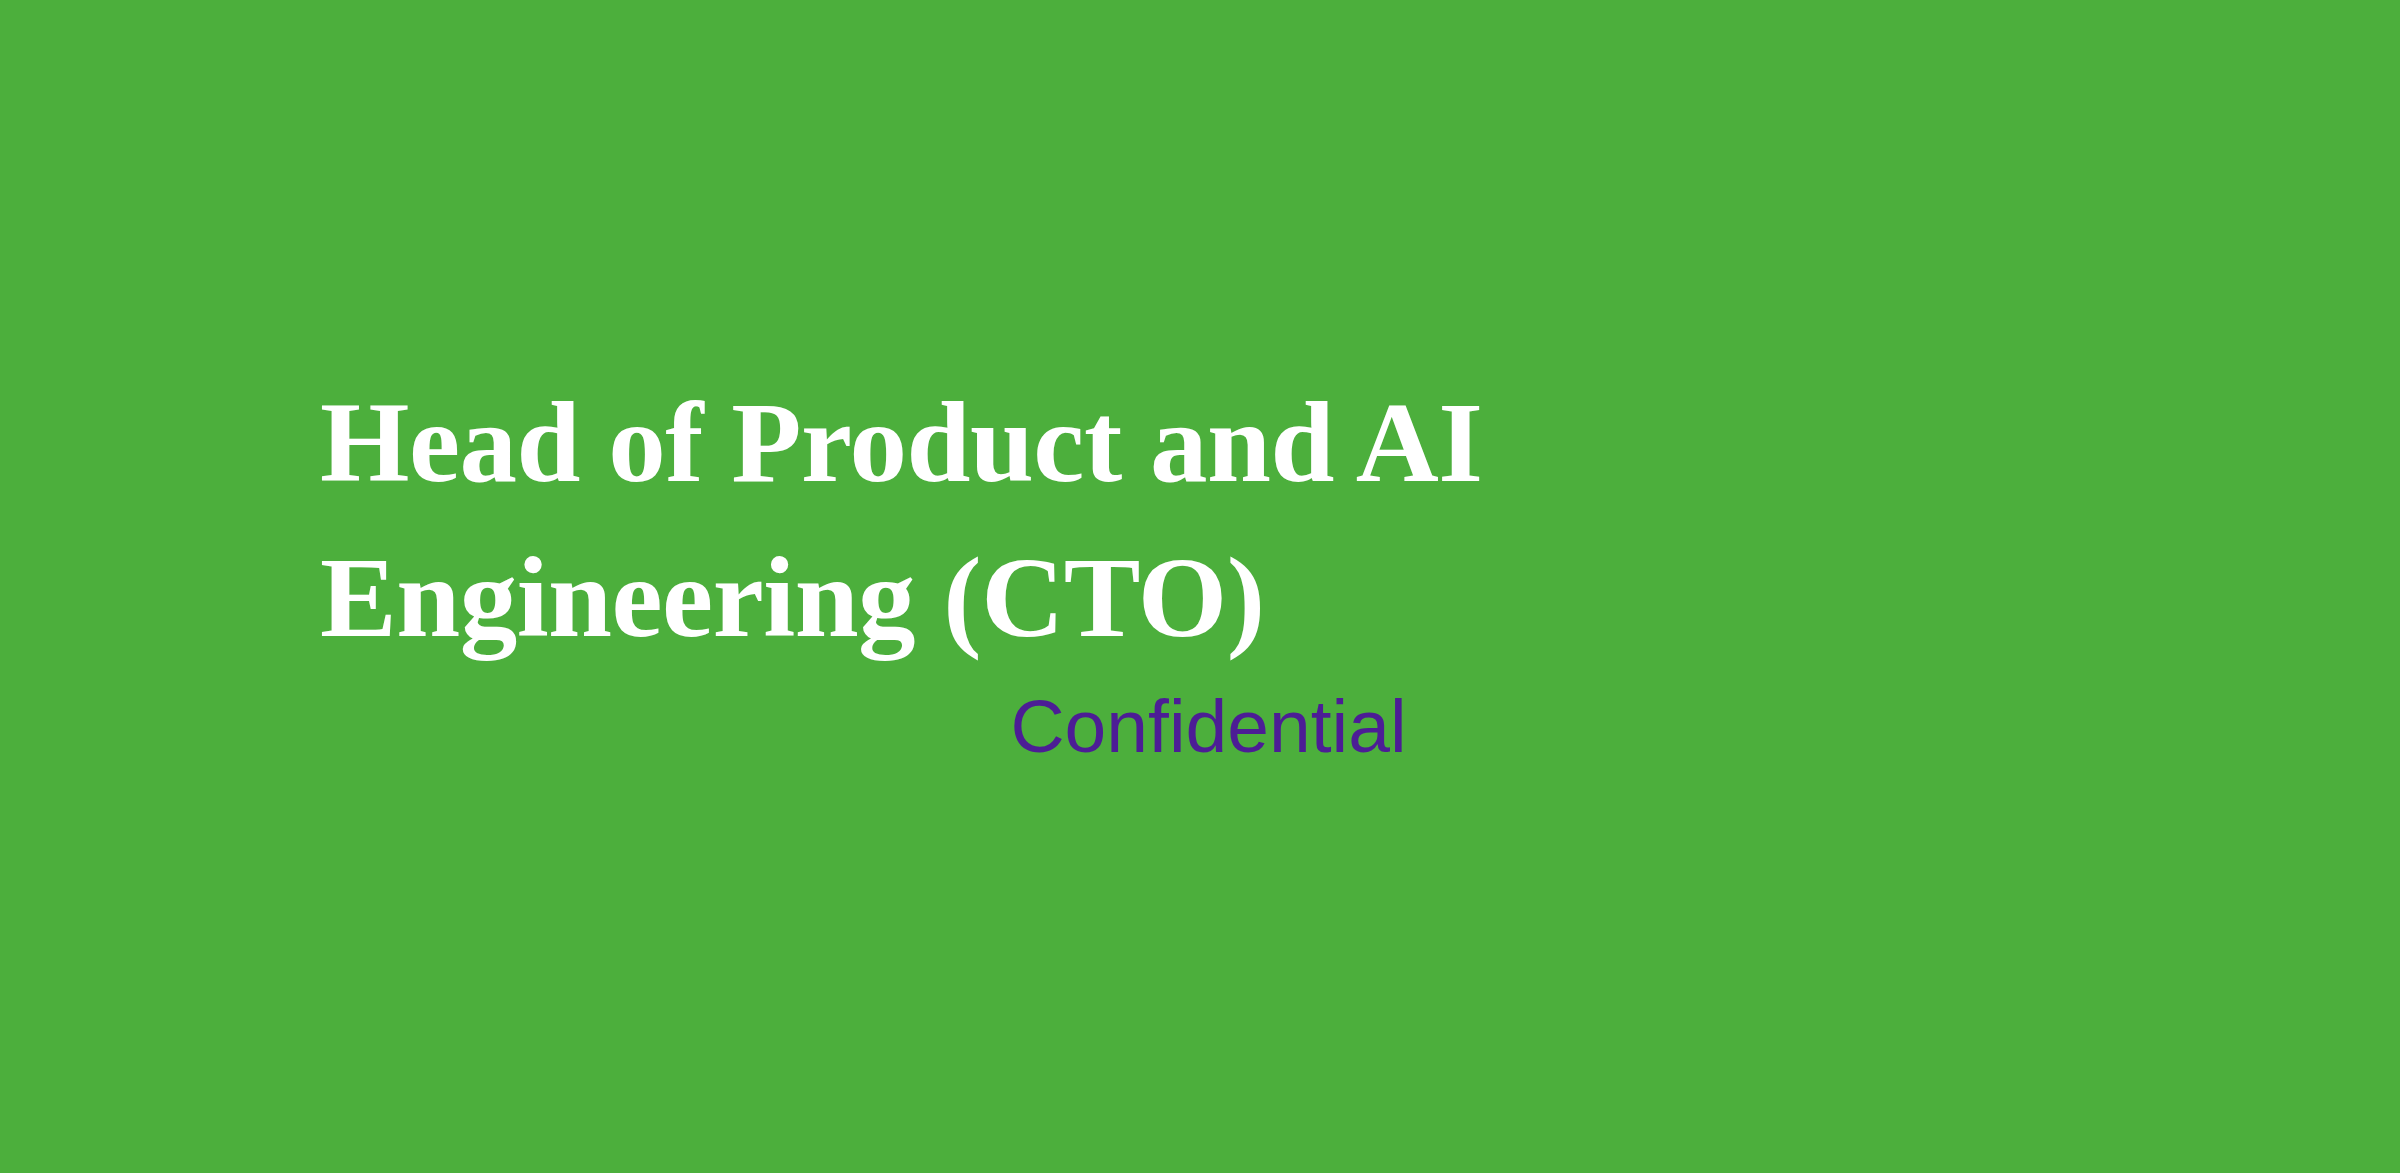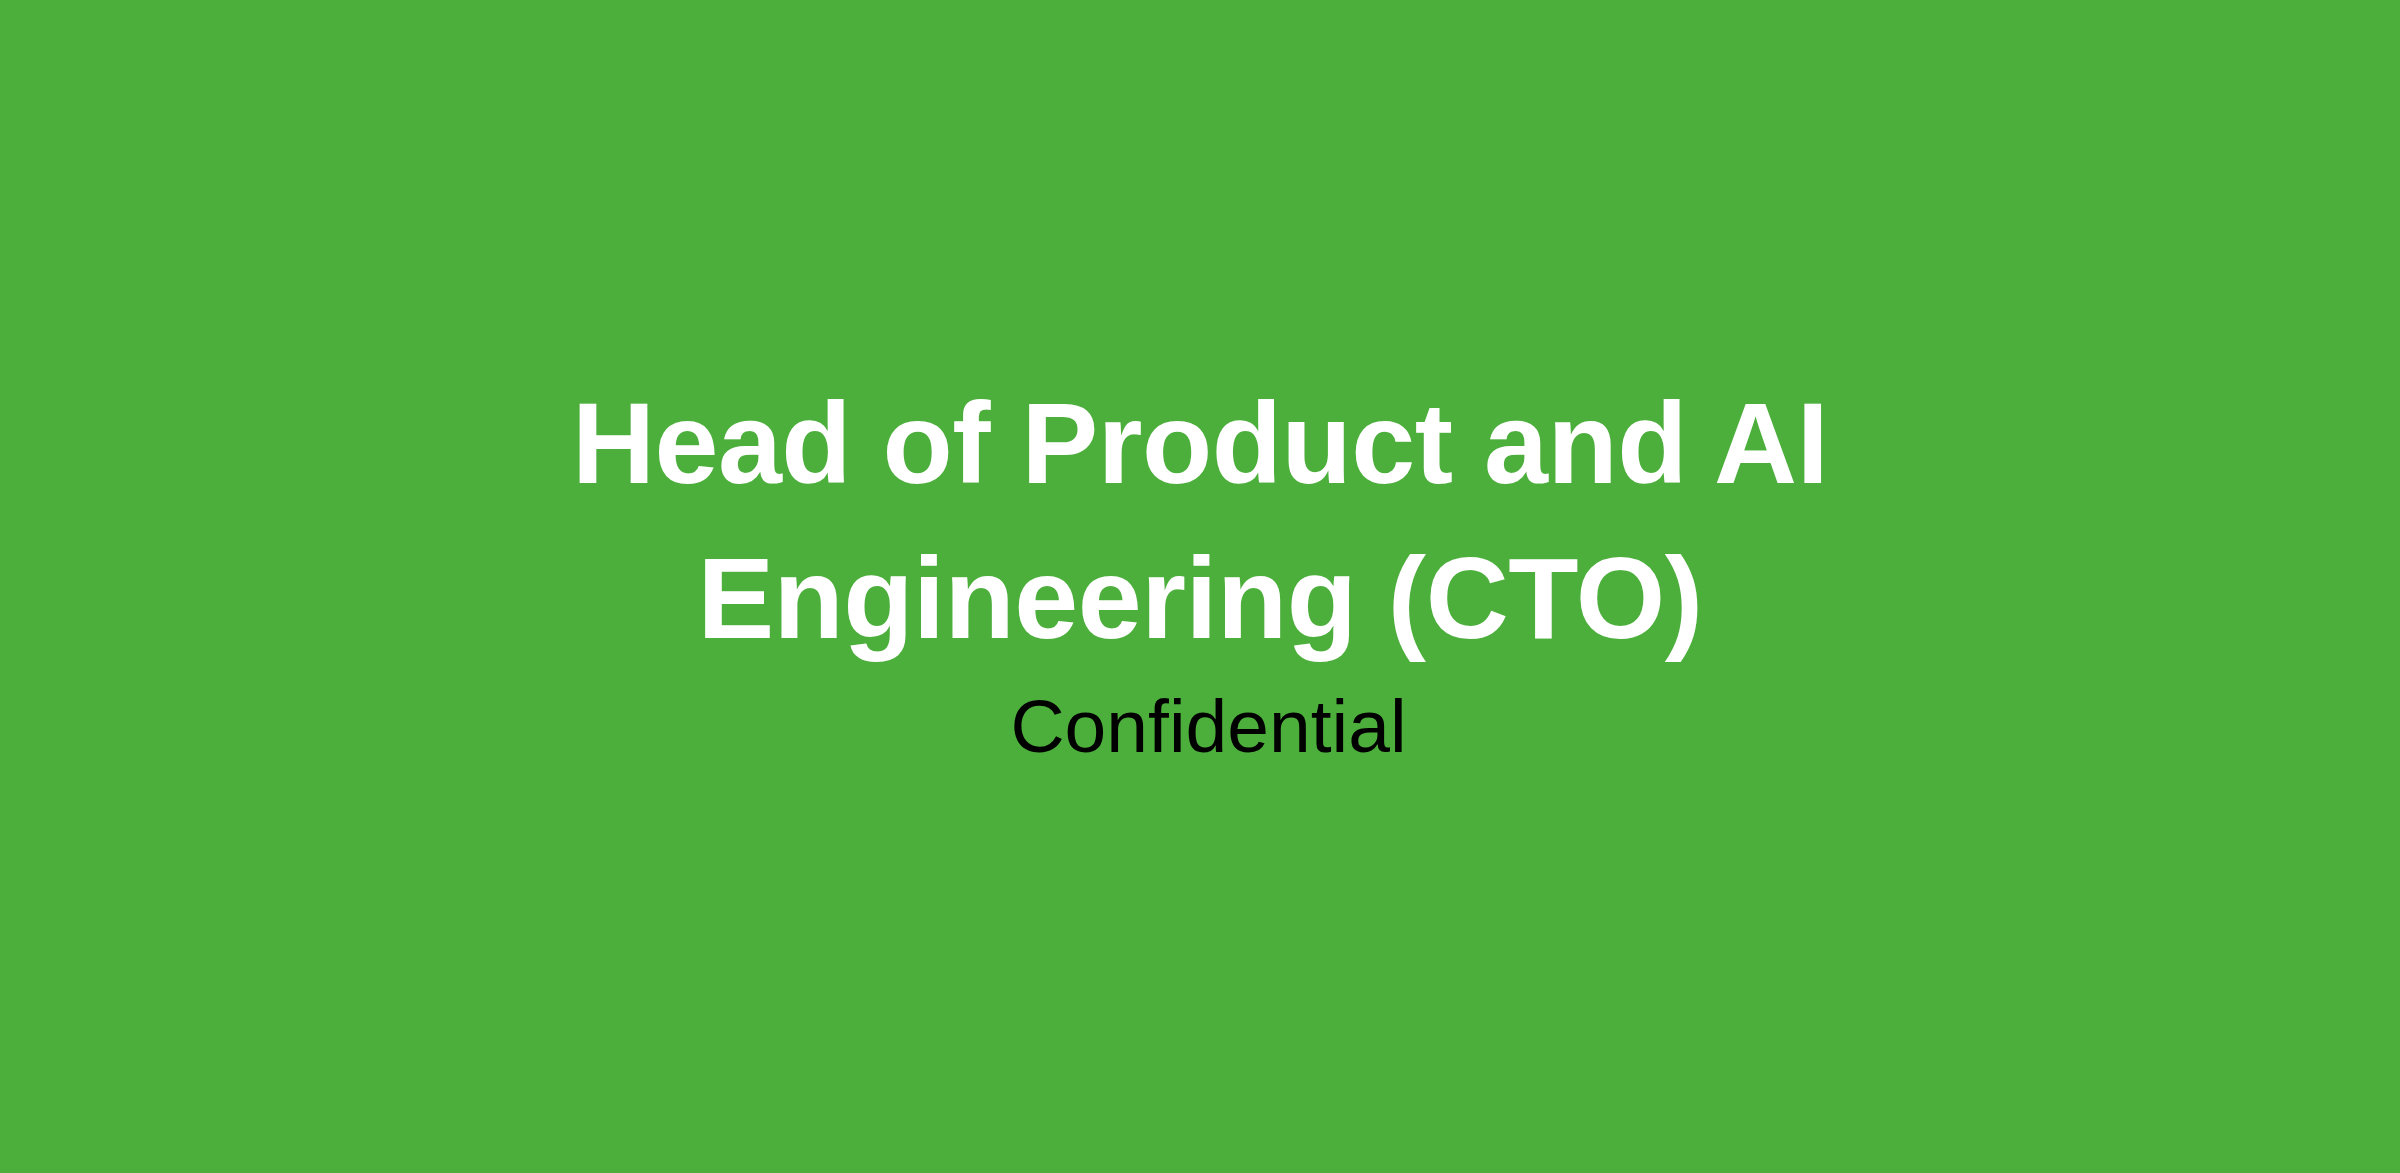--- a/index.html
+++ b/index.html
@@ -35,26 +35,26 @@
     justify-content: center;
     width: 1760px;
     margin-top: -34px;
   }
 
   #slide-title {
     font-size: 115px;
     font-weight: bold;
     line-height: 1.345;
     color: #ffffff;
-    text-align: center;
     letter-spacing: -0.5px;
     margin: 0;
     padding: 0;
     white-space: normal;
     word-wrap: break-word;
+    font-family: Liberation Serif, serif;
   }
 
   #slide-subtitle {
     font-size: 75px;
     font-weight: normal;
     line-height: 1.22;
     color: #ffffff;
     text-align: center;
     letter-spacing: 0px;
     margin: 0;
@@ -64,17 +64,17 @@
 </style>
 </head>
 <body style="background: rgb(76, 175, 60);">
 
 <div id="slide" style="background: rgb(76, 175, 60);">
 
   <div id="title-block">
 
     <h1 id="slide-title" style="color: rgb(255, 255, 255);">Head of Product and AI Engineering (CTO)</h1>
 
-    <div id="slide-subtitle" style="color: #000000; margin-left: 17px;">Confidential</div>
+    <div id="slide-subtitle" style="color: #4c1d95; margin-left: 17px;">Confidential</div>
 
   </div>
 
 </div>
 
 </body></html>

